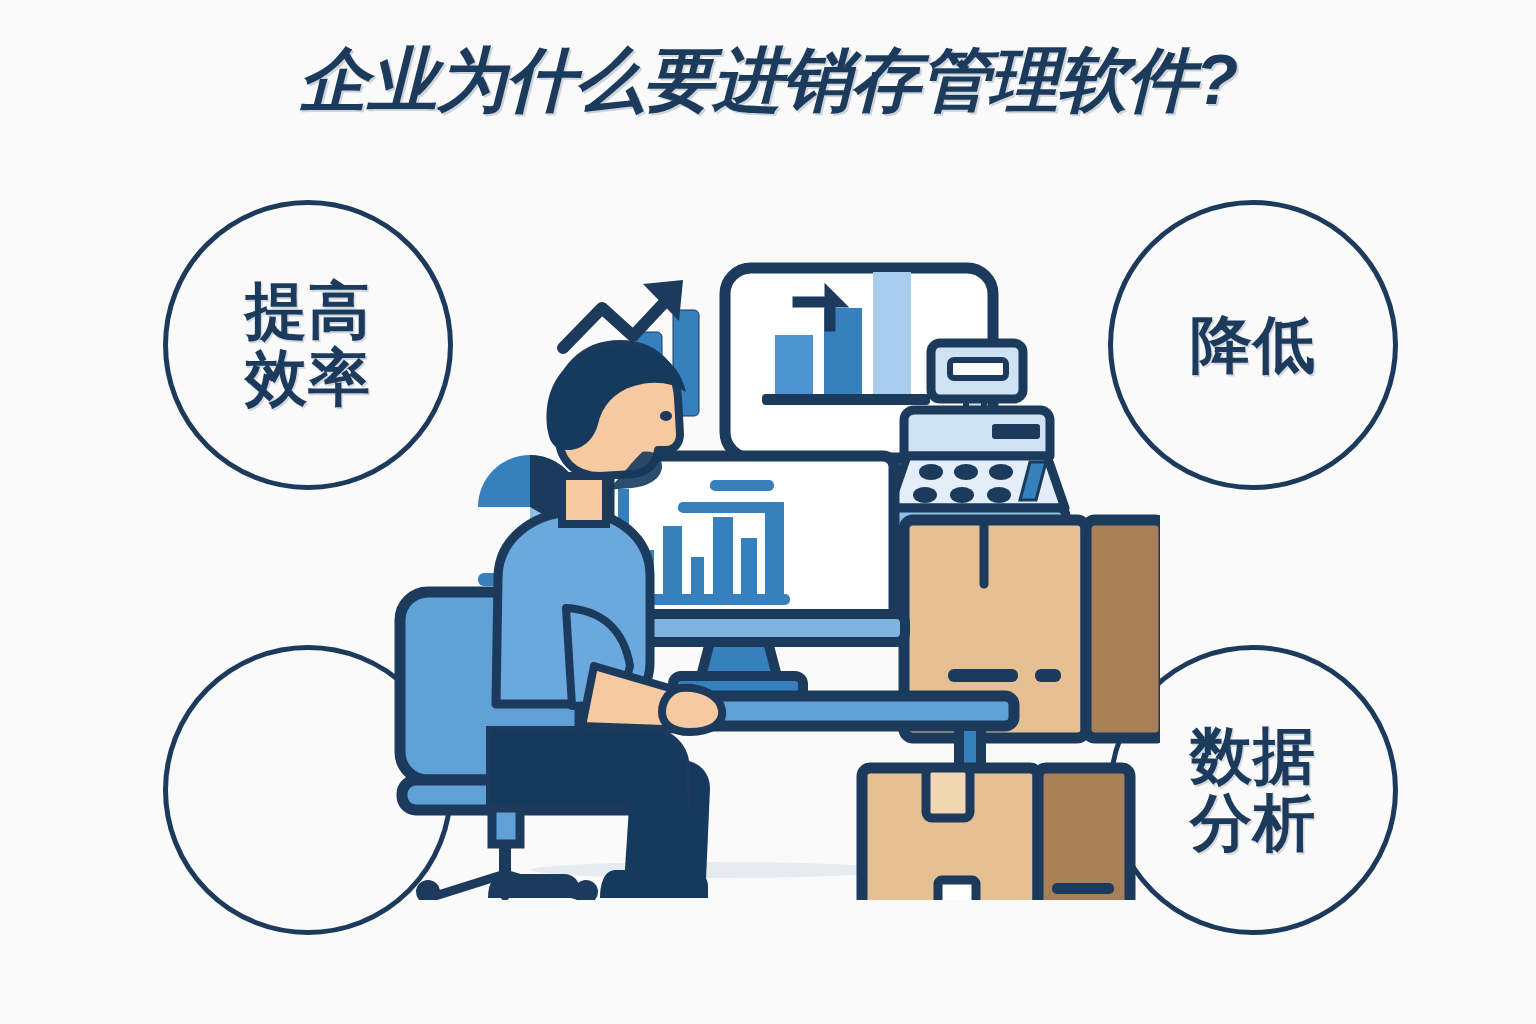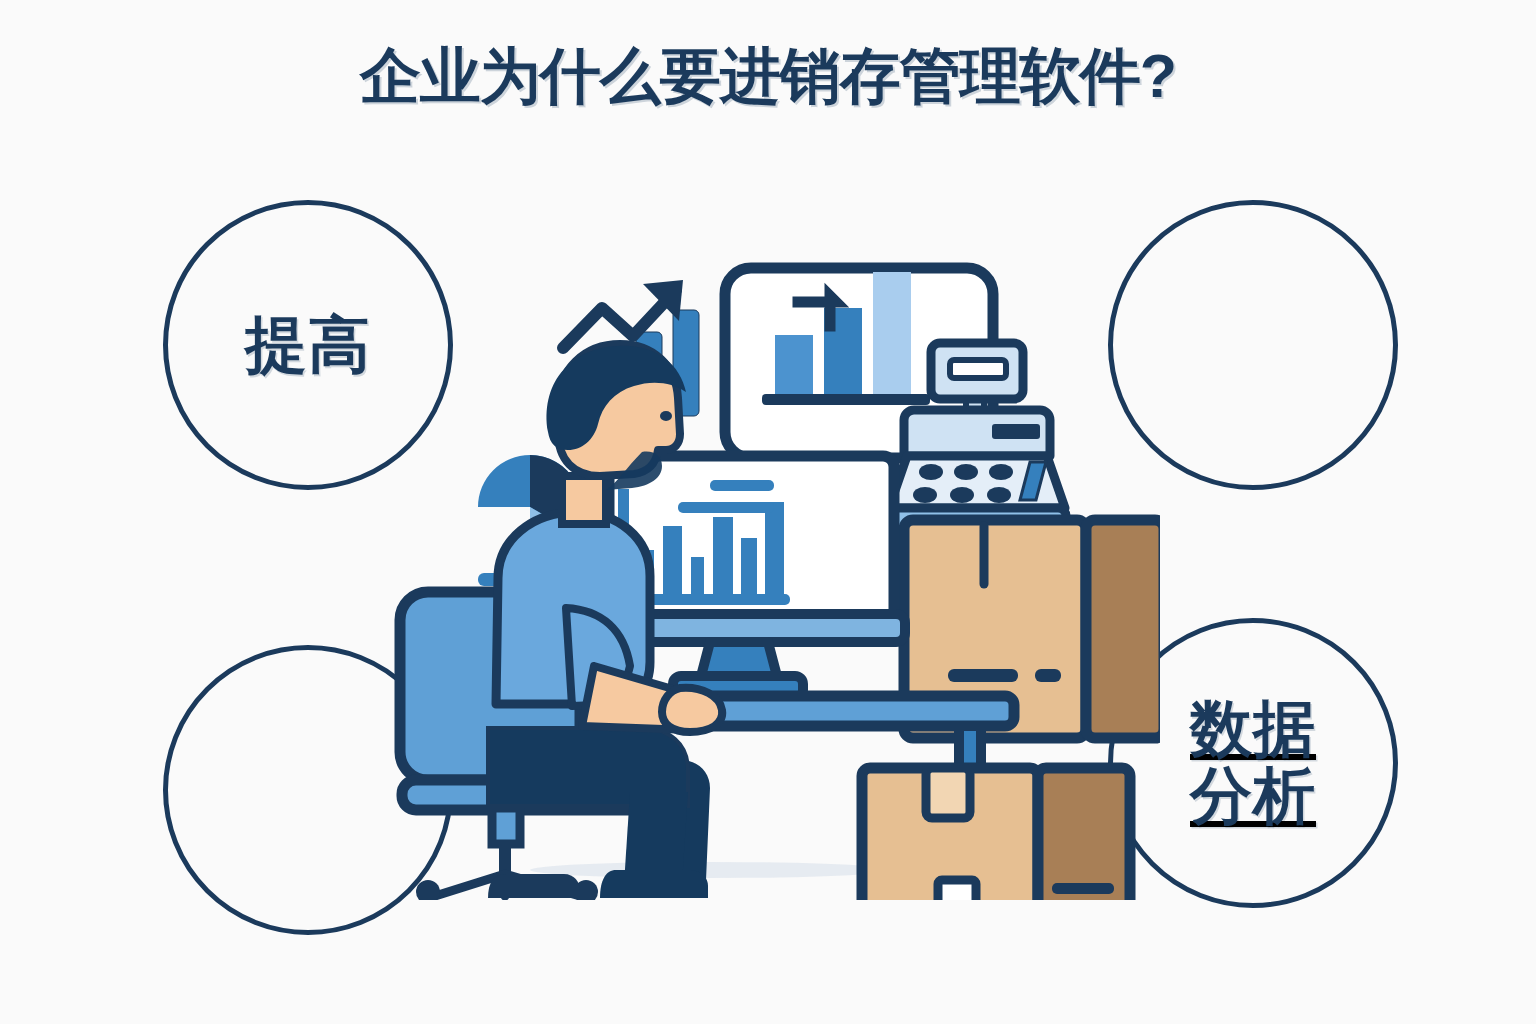--- a/index.html
+++ b/index.html
@@ -16,27 +16,28 @@
     font-family: "Liberation Sans", "DejaVu Sans", sans-serif;
   }
 
   
   #title {
     position: absolute;
     left: 0;
     top: 44px;
     width: 1536px;
     text-align: center;
-    font-size: 61px;
+    font-size: 70px;
     line-height: 1.05;
     font-weight: bold;
     letter-spacing: -1px;
     color: #1b3a5c;
     text-shadow: 2px 2px 0 rgba(120,140,160,0.35);
     white-space: nowrap;
+    font-style: italic;
   }
 
   
   .badge {
     position: absolute;
     width: 290px;
     height: 290px;
     border-radius: 50%;
     border: 5px solid #1b3a5c;
     background: #fafafa;
@@ -51,44 +52,46 @@
     line-height: 1.08;
     font-weight: bold;
     color: #1b3a5c;
     letter-spacing: 1px;
     text-shadow: 1.5px 1.5px 0 rgba(120,140,160,0.30);
     white-space: nowrap;
   }
   #badge-tl { left: 163px;  top: 200px; }
   #badge-tr { left: 1108px; top: 200px; }
   #badge-bl { left: 163px;  top: 645px; }
-  #badge-br { left: 1108px; top: 618px; text-decoration: underline; }
+  #badge-br { left: 1108px; top: 645px; }
 
   
   #illustration {
     position: absolute;
     left: 380px;
     top: 180px;
     width: 780px;
     height: 720px;
   }
   #illustration svg { display: block; }
 </style>
 </head>
 <body>
 
 <div id="canvas">
 
   <div id="title">企业为什么要进销存管理软件?</div>
 
   <div class="badge" id="badge-tl">
     <div class="badge-line">提高</div>
+    <div class="badge-line">效率</div>
   </div>
 
   <div class="badge" id="badge-tr">
+    <div class="badge-line">降低</div>
   </div>
 
   <div class="badge" id="badge-bl">
   </div>
 
   <div class="badge" id="badge-br">
     <div class="badge-line">数据</div>
     <div class="badge-line">分析</div>
   </div>
 

